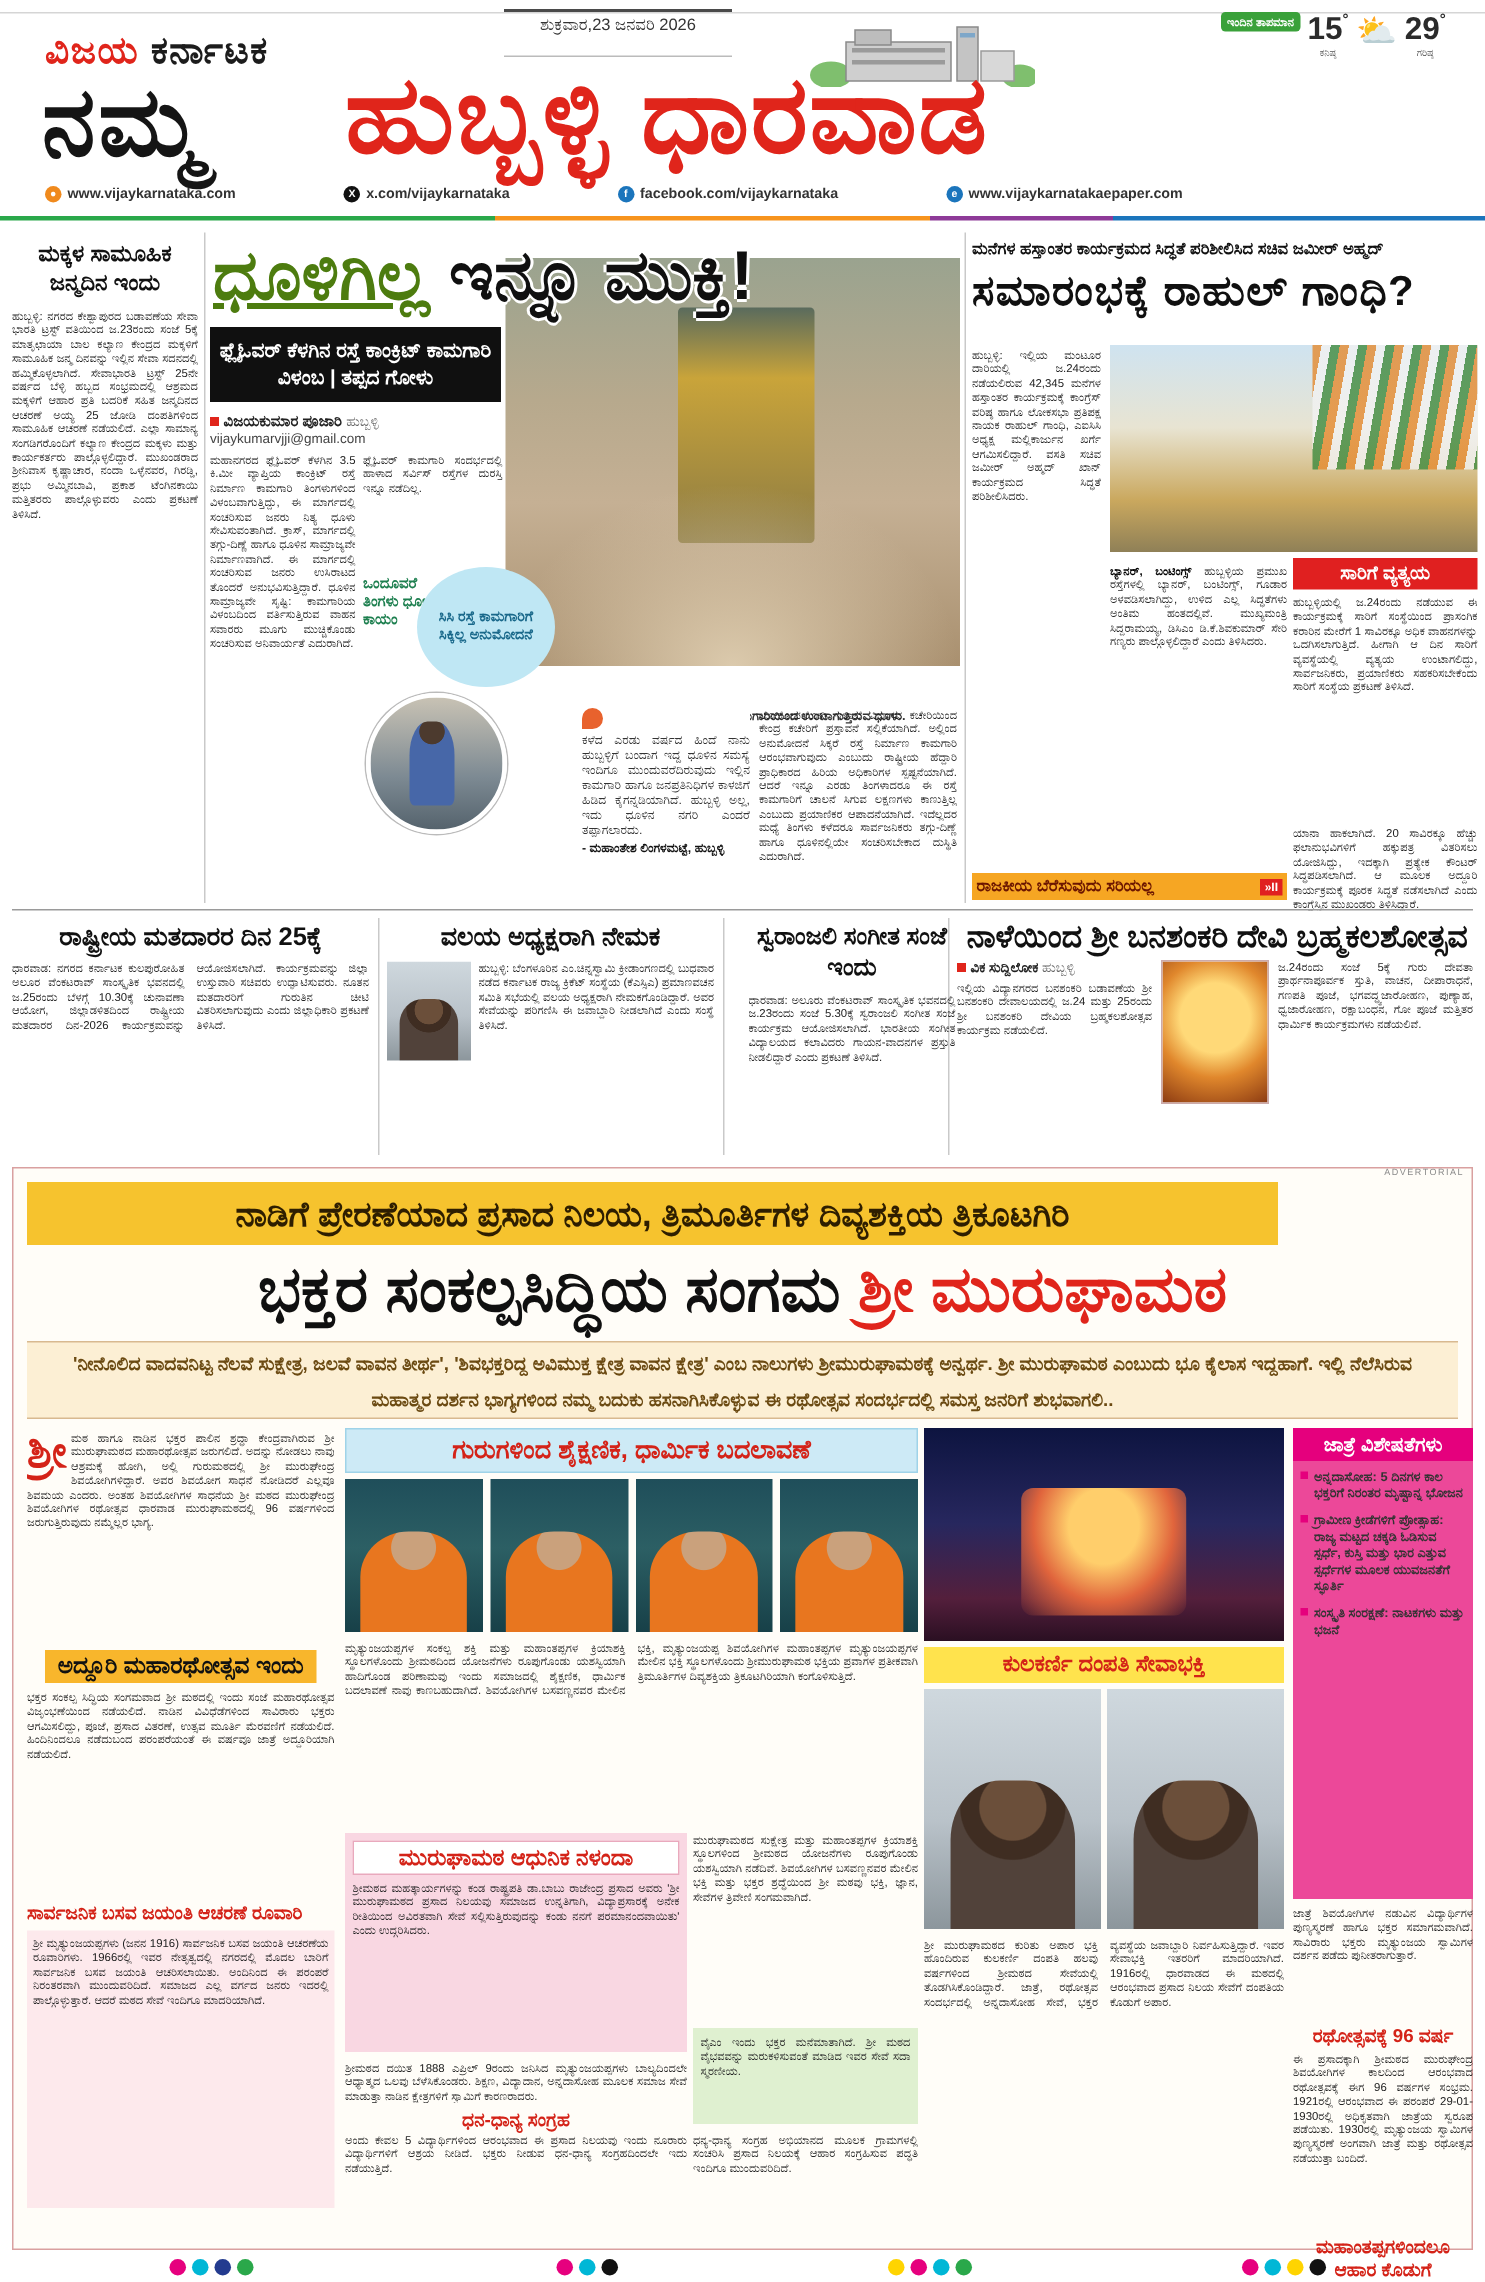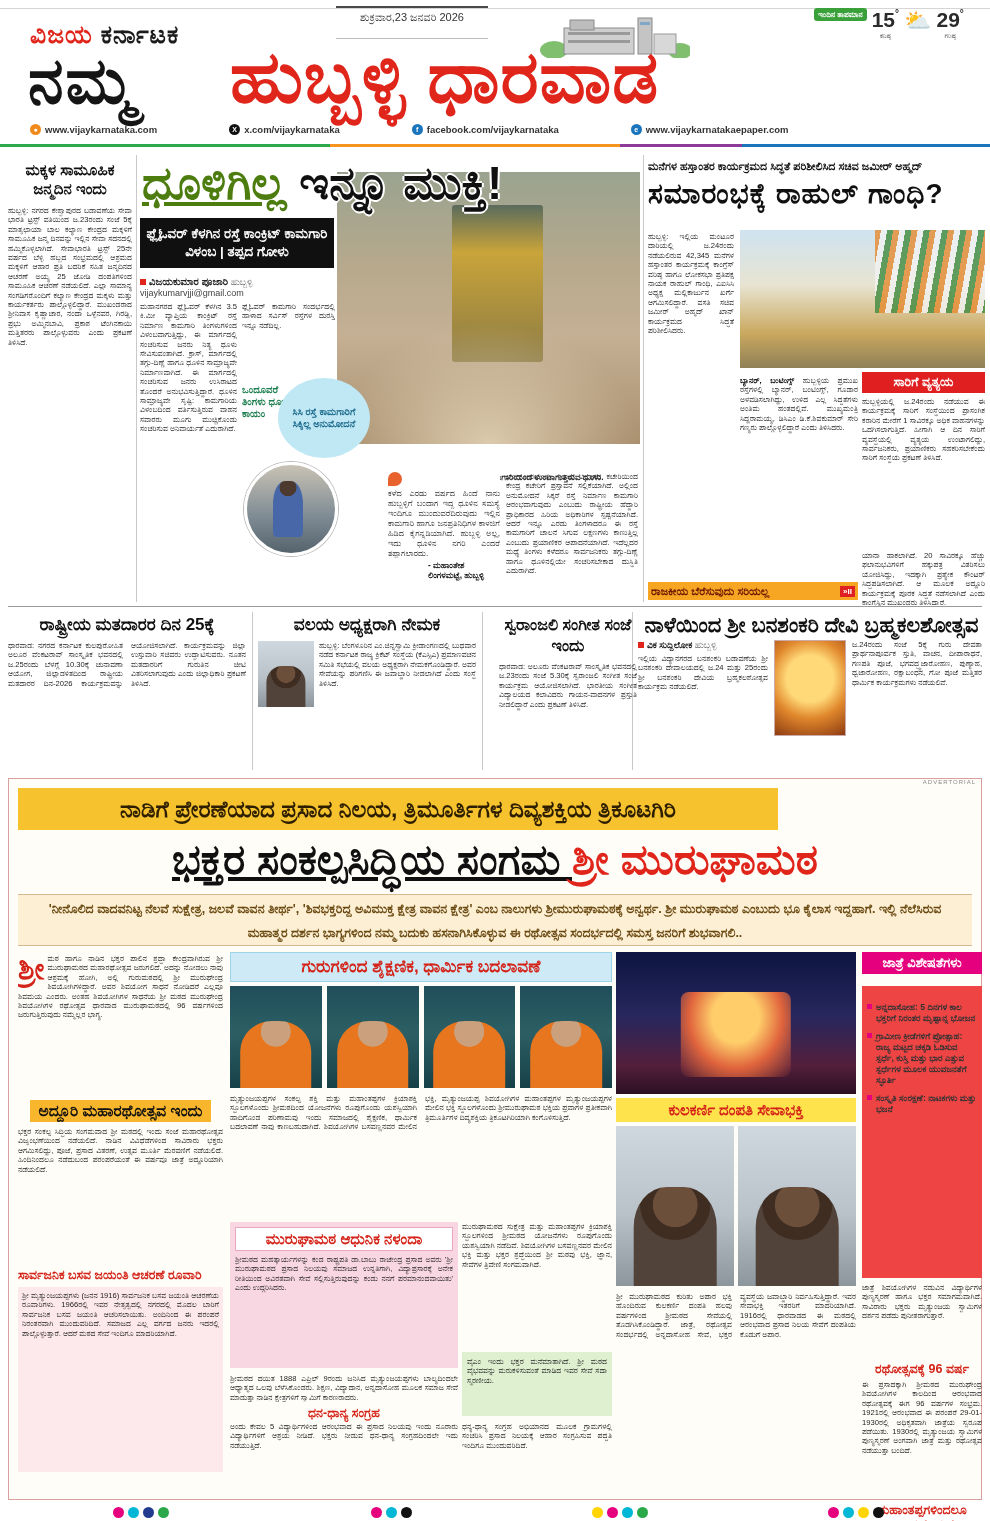--- a/index.html
+++ b/index.html
@@ -36,45 +36,45 @@
   .byline .place { font-weight:normal; color:#666; font-size:9px; }
   .email { font-size:9px; color:#444; }
   .photo { position:absolute; overflow:hidden; }
   .cap { font-size:8.6px; font-weight:bold; color:#333; }
   .greenhead { font-size:10px; font-weight:bold; color:#1d7f4f; line-height:12px; }
   .bubble { background:#bfe7f4; border-radius:50%; color:#19688a; font-size:9.6px; font-weight:bold;
             display:flex; align-items:center; justify-content:center; text-align:center; line-height:12px; padding:8px; }
   .quote { background:#fff; }
   .qdot { width:14px; height:14px; background:#e8622d; border-radius:50% 50% 50% 0; margin-bottom:3px; }
   .qtext { font-size:8.2px; line-height:10px; color:#333; text-align:justify; }
-  .qattr { font-size:8.2px; font-weight:bold; color:#111; margin-top:2px;margin-left:40px; }
+  .qattr { font-size:8.2px; font-weight:bold; color:#111; margin-top:2px; }
   .kicker { font-size:11px; font-weight:bold; color:#111; line-height:13px; }
   .rahead { font-size:28px; font-weight:bold; color:#101010; letter-spacing:1px; }
   .strip { background:#f6a623; display:flex; align-items:center; justify-content:space-between; padding:0 3px; }
   .strip .t { font-size:11px; font-weight:bold; color:#6b1500; }
   .strip .cont { background:#e02020; color:#fff; font-size:8px; font-weight:bold; padding:1px 3px; }
   .redbar { background:#e02020; color:#fff; font-size:12.5px; font-weight:bold; text-align:center; padding:3px 0; }
   .bandtitle { font-size:17px; font-weight:bold; text-align:center; color:#111; line-height:21px; }
   .cols2 { column-count:2; column-gap:8px; }
   
   .advert { border:1px solid #d9a0a0; background:#fffdf8; }
   .adlabel { font-size:6px; color:#8a8a8a; letter-spacing:1px; }
   .yellowband { background:#f6c32e; color:#2e1e00; font-size:23px; font-weight:bold; text-align:center; line-height:42px; }
   .adhead { font-size:42px; font-weight:bold; text-align:center; white-space:nowrap; }
-  .adhead .blk { color:#101010;text-decoration:underline; } .adhead .red { color:#e0251b; }
+  .adhead .blk { color:#101010; } .adhead .red { color:#e0251b; }
   .standfirst { background:#fcefd4; border-top:1px solid #d8b990; border-bottom:1px solid #d8b990;
                 font-size:12.5px; color:#6b4a12; text-align:center; line-height:24px; padding:2px 10px; font-weight:bold; }
   .bluehead { background:#cdeaf6; color:#d42318; font-size:17px; font-weight:bold; text-align:center; line-height:28px; border:1px solid #9fd3e8; }
   .yelhead { display:inline-block; background:#f8b62c; color:#111; font-size:15.5px; font-weight:bold; padding:2px 8px; }
   .redhead { color:#d42318; font-size:12.5px; font-weight:bold; text-align:center; }
   .pinkbox { background:#f9d7e2; padding:5px; }
   .pinkbox .ttl { background:#fff; color:#d42318; font-size:15px; font-weight:bold; text-align:center; border:1px solid #e9a9bd; padding:2px 0; margin-bottom:4px; }
   .greenbox { background:#dff0d0; padding:5px; }
   .feat-head { background:#e5007d; color:#fff; font-size:13px; font-weight:bold; text-align:center; line-height:22px; }
-  .feat-box { background:#ef4444; padding:16px 5px;margin-top:12px; }
+  .feat-box { background:#ec4899; padding:5px 5px; }
   .feat-box li { list-style:none; font-size:8.6px; line-height:11px; font-weight:bold; color:#333; margin-bottom:7px; position:relative; padding-left:9px; }
   .feat-box li::before { content:""; position:absolute; left:0; top:2px; width:5px; height:5px; background:#e5007d; }
   .dropcap { float:left; font-size:30px; font-weight:bold; color:#d42318; line-height:30px; margin:0 3px 0 0; }
   .dot { display:inline-block; width:11px; height:11px; border-radius:50%; margin-right:4px; }
   
   .ph-road { background:linear-gradient(180deg,#9aa38f 0%,#b7a98d 35%,#c5b094 60%,#a9906f 100%); }
   .ph-truck { position:absolute; left:38%; top:12%; width:30%; height:58%; background:linear-gradient(180deg,#5a6b5d,#c9a43a 30%,#8c7b43); border-radius:3px; }
   .ph-dust { position:absolute; left:0; bottom:0; width:100%; height:45%; background:radial-gradient(ellipse at 50% 100%, rgba(222,205,176,.95), rgba(222,205,176,0) 70%); }
   .ph-flags { background:linear-gradient(180deg,#cfe3f0 0%,#e8e4d2 40%,#caa85e 75%,#8f8057 100%); }
   .flagstripe { position:absolute; top:0; right:0; width:45%; height:60%;
@@ -244,21 +244,21 @@
         <div class="byline" style="font-size:9px;"><span class="sq"></span><span>ವಿಕ ಸುದ್ದಿಲೋಕ</span> <span class="place">ಹುಬ್ಬಳ್ಳಿ</span></div>
         <div class="body-sm" style="margin-top:3px;height:108px;">ಇಲ್ಲಿಯ ವಿದ್ಯಾನಗರದ ಬನಶಂಕರಿ ಬಡಾವಣೆಯ ಶ್ರೀ ಬನಶಂಕರಿ ದೇವಾಲಯದಲ್ಲಿ ಜ.24 ಮತ್ತು 25ರಂದು ಶ್ರೀ ಬನಶಂಕರಿ ದೇವಿಯ ಬ್ರಹ್ಮಕಲಶೋತ್ಸವ ಕಾರ್ಯಕ್ರಮ ನಡೆಯಲಿದೆ.</div>
       </div>
       <div class="photo ph-deity" style="position:relative;width:72px;height:96px;flex:none;"></div>
       <div class="body-sm" style="width:130px;height:122px;">ಜ.24ರಂದು ಸಂಜೆ 5ಕ್ಕೆ ಗುರು ದೇವತಾ ಪ್ರಾರ್ಥನಾಪೂರ್ವಕ ಸ್ತುತಿ, ವಾಚನ, ದೀಪಾರಾಧನೆ, ಗಣಪತಿ ಪೂಜೆ, ಭಗವದ್ಧ್ವಜಾರೋಹಣ, ಪುಣ್ಯಾಹ, ಧ್ವಜಾರೋಹಣ, ರಕ್ಷಾಬಂಧನ, ಗೋ ಪೂಜೆ ಮತ್ತಿತರ ಧಾರ್ಮಿಕ ಕಾರ್ಯಕ್ರಮಗಳು ನಡೆಯಲಿವೆ.</div>
     </div>
   </div>
 
   <div class="abs advert" style="left:8px;top:778px;width:974px;height:722px;"></div>
   <div class="abs adlabel" style="right:14px;top:779px;">ADVERTORIAL</div>
-  <div class="abs yellowband" style="left:18px;top:788px;width:760px;height:42px;">ನಾಡಿಗೆ ಪ್ರೇರಣೆಯಾದ ಪ್ರಸಾದ ನಿಲಯ, ತ್ರಿಮೂರ್ತಿಗಳ ದಿವ್ಯಶಕ್ತಿಯ ತ್ರಿಕೂಟಗಿರಿ</div>
+  <div class="abs yellowband" style="left:18px;top:788px;width:834px;height:42px;">ನಾಡಿಗೆ ಪ್ರೇರಣೆಯಾದ ಪ್ರಸಾದ ನಿಲಯ, ತ್ರಿಮೂರ್ತಿಗಳ ದಿವ್ಯಶಕ್ತಿಯ ತ್ರಿಕೂಟಗಿರಿ</div>
   <div class="abs adhead" style="left:18px;top:836px;width:954px;">
     <span class="blk">ಭಕ್ತರ ಸಂಕಲ್ಪಸಿದ್ಧಿಯ ಸಂಗಮ </span><span class="red">ಶ್ರೀ ಮುರುಘಾಮಠ</span>
   </div>
   <div class="abs standfirst" style="left:18px;top:894px;width:954px;height:52px;">'ನೀನೊಲಿದ ವಾದವನಿಟ್ಟ ನೆಲವೆ ಸುಕ್ಷೇತ್ರ, ಜಲವೆ ವಾವನ ತೀರ್ಥ', 'ಶಿವಭಕ್ತರಿದ್ದ ಅವಿಮುಕ್ತ ಕ್ಷೇತ್ರ ವಾವನ ಕ್ಷೇತ್ರ' ಎಂಬ ನಾಲುಗಳು ಶ್ರೀಮುರುಘಾಮಠಕ್ಕೆ ಅನ್ವರ್ಥ. ಶ್ರೀ ಮುರುಘಾಮಠ ಎಂಬುದು ಭೂ ಕೈಲಾಸ ಇದ್ದಹಾಗೆ. ಇಲ್ಲಿ ನೆಲೆಸಿರುವ ಮಹಾತ್ಮರ ದರ್ಶನ ಭಾಗ್ಯಗಳಿಂದ ನಮ್ಮ ಬದುಕು ಹಸನಾಗಿಸಿಕೊಳ್ಳುವ ಈ ರಥೋತ್ಸವ ಸಂದರ್ಭದಲ್ಲಿ ಸಮಸ್ತ ಜನರಿಗೆ ಶುಭವಾಗಲಿ..</div>
 
   <div class="abs" style="left:18px;top:954px;width:205px;">
     <div class="body-sm" style="height:140px;">
       <span class="dropcap">ಶ್ರೀ</span><span>ಮಠ ಹಾಗೂ ನಾಡಿನ ಭಕ್ತರ ಪಾಲಿನ ಶ್ರದ್ಧಾ ಕೇಂದ್ರವಾಗಿರುವ ಶ್ರೀ ಮುರುಘಾಮಠದ ಮಹಾರಥೋತ್ಸವ ಜರುಗಲಿದೆ. ಅದನ್ನು ನೋಡಲು ನಾವು ಆಶ್ರಮಕ್ಕೆ ಹೋಗಿ, ಅಲ್ಲಿ ಗುರುಮಠದಲ್ಲಿ ಶ್ರೀ ಮುರುಘೇಂದ್ರ ಶಿವಯೋಗಿಗಳಿದ್ದಾರೆ. ಅವರ ಶಿವಯೋಗ ಸಾಧನೆ ನೋಡಿದರೆ ಎಲ್ಲವೂ ಶಿವಮಯ ಎಂದರು. ಅಂತಹ ಶಿವಯೋಗಿಗಳ ಸಾಧನೆಯ ಶ್ರೀ ಮಠದ ಮುರುಘೇಂದ್ರ ಶಿವಯೋಗಿಗಳ ರಥೋತ್ಸವ ಧಾರವಾಡ ಮುರುಘಾಮಠದಲ್ಲಿ 96 ವರ್ಷಗಳಿಂದ ಜರುಗುತ್ತಿರುವುದು ನಮ್ಮೆಲ್ಲರ ಭಾಗ್ಯ.</span>
     </div>
     <div style="text-align:center;margin-top:6px;"><span class="yelhead">ಅದ್ದೂರಿ ಮಹಾರಥೋತ್ಸವ ಇಂದು</span></div>

